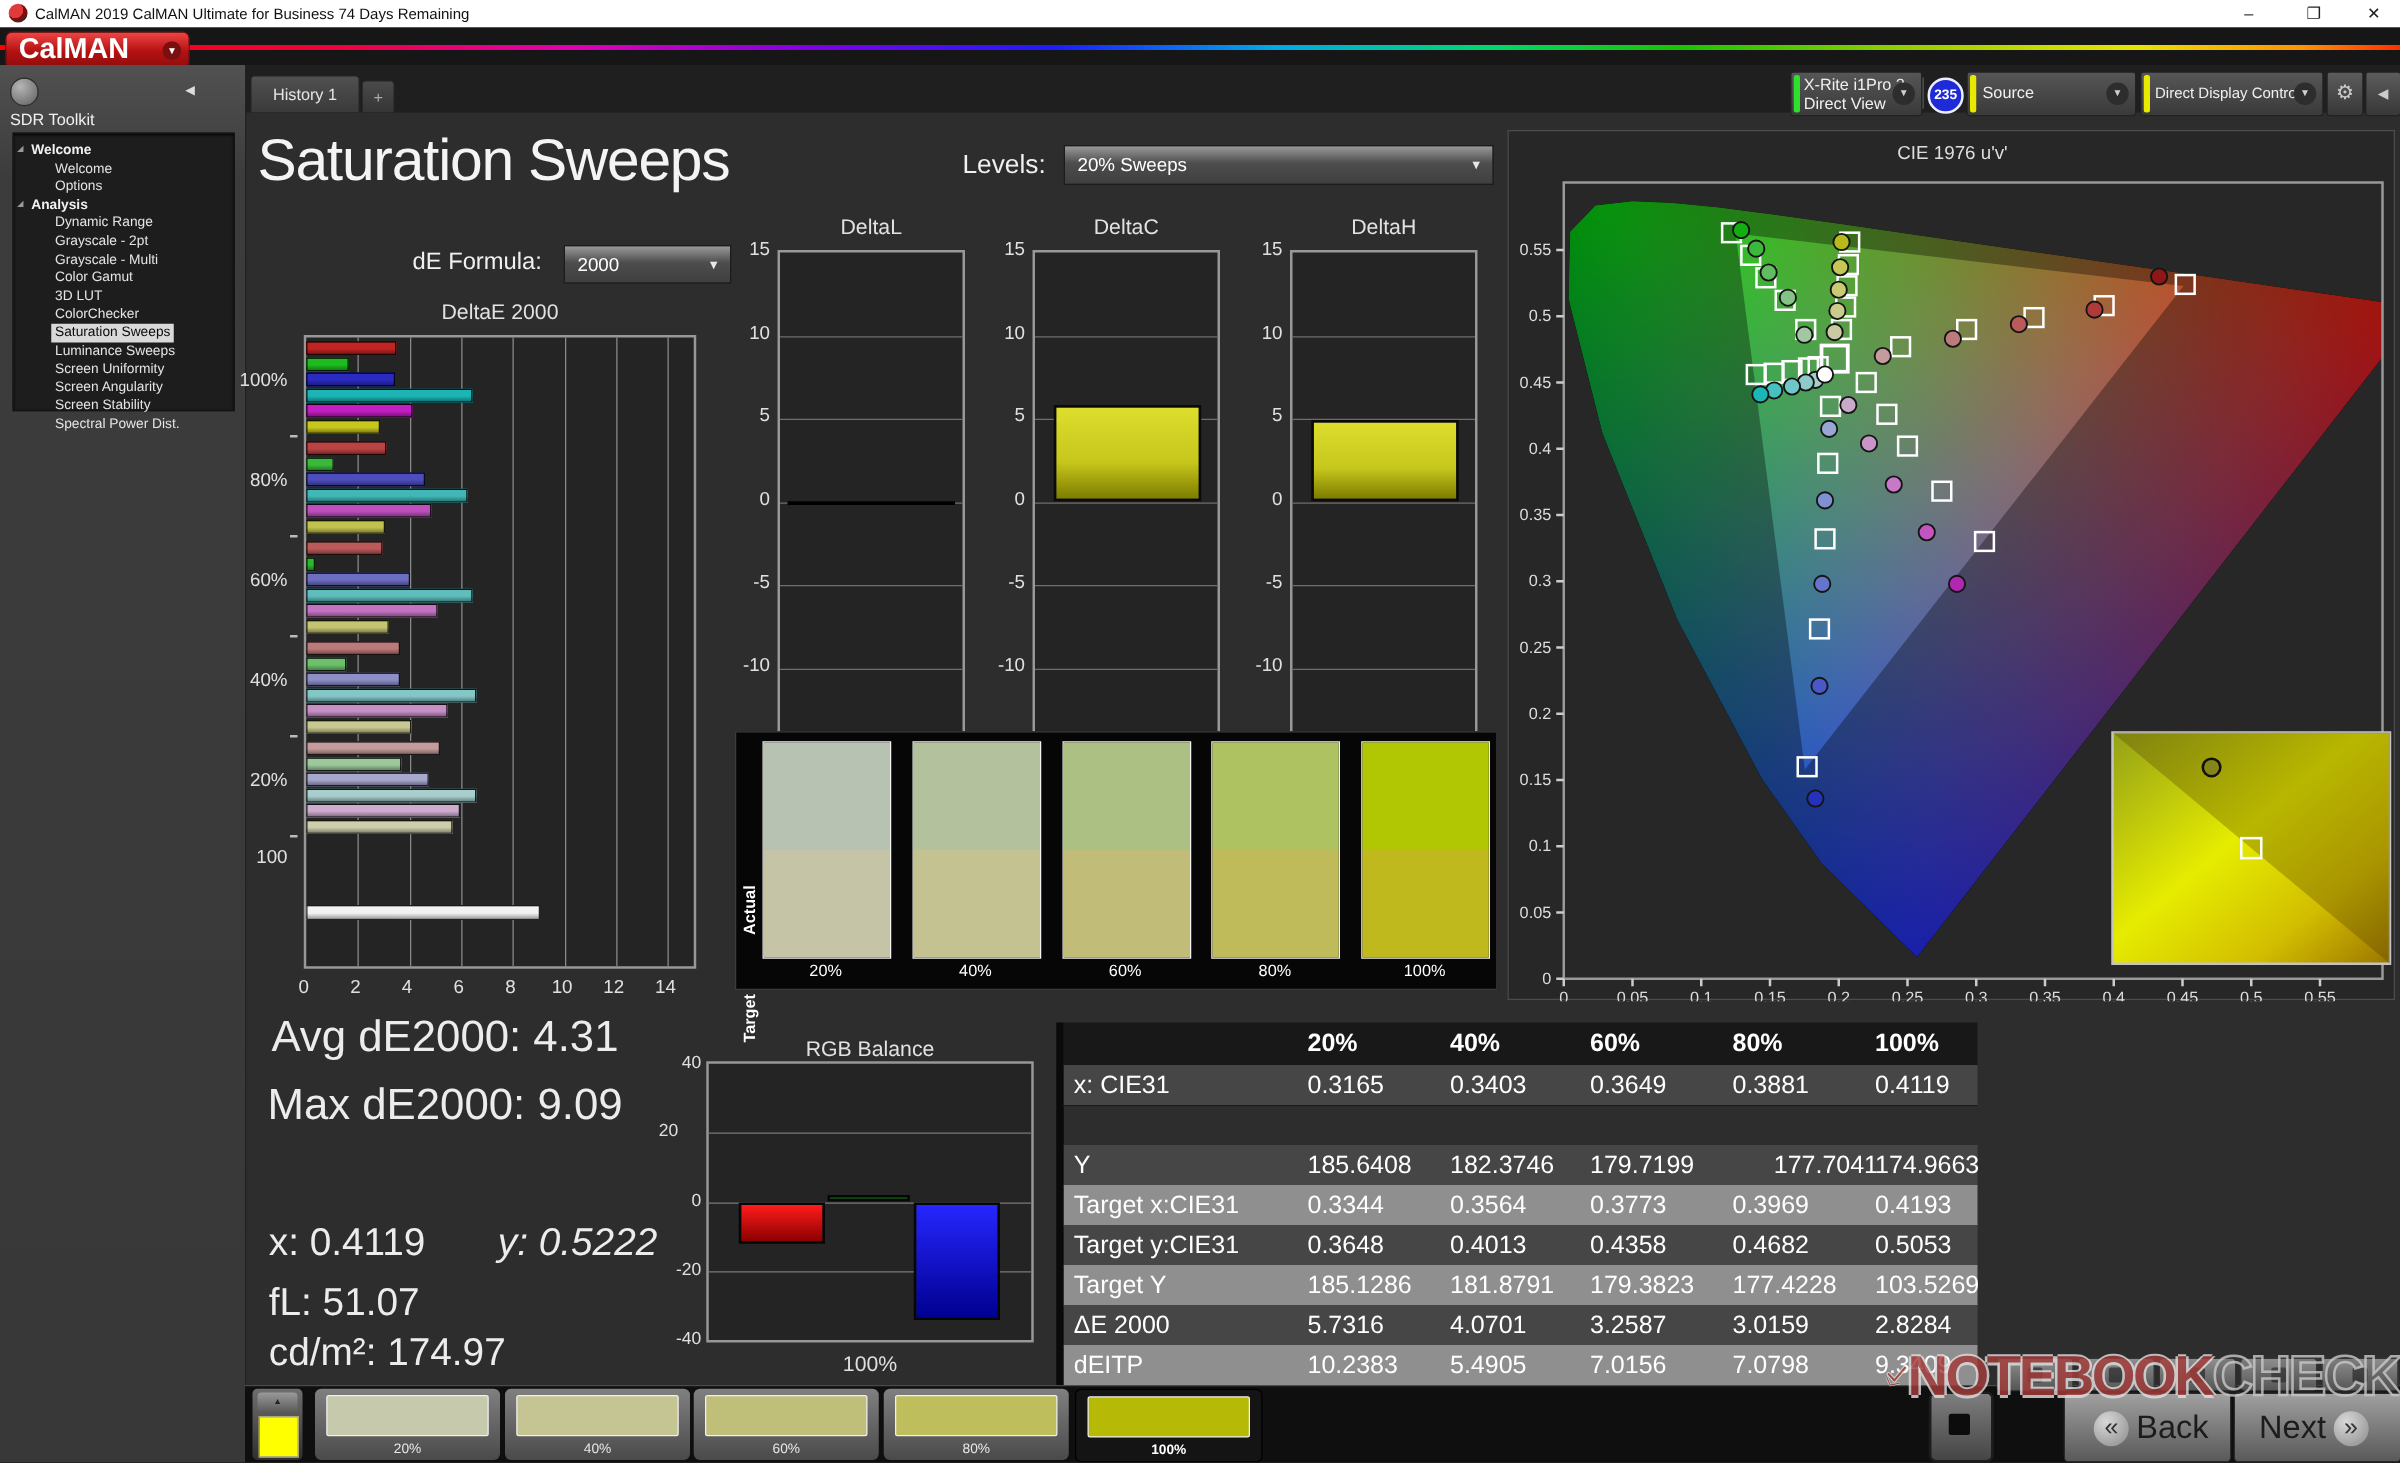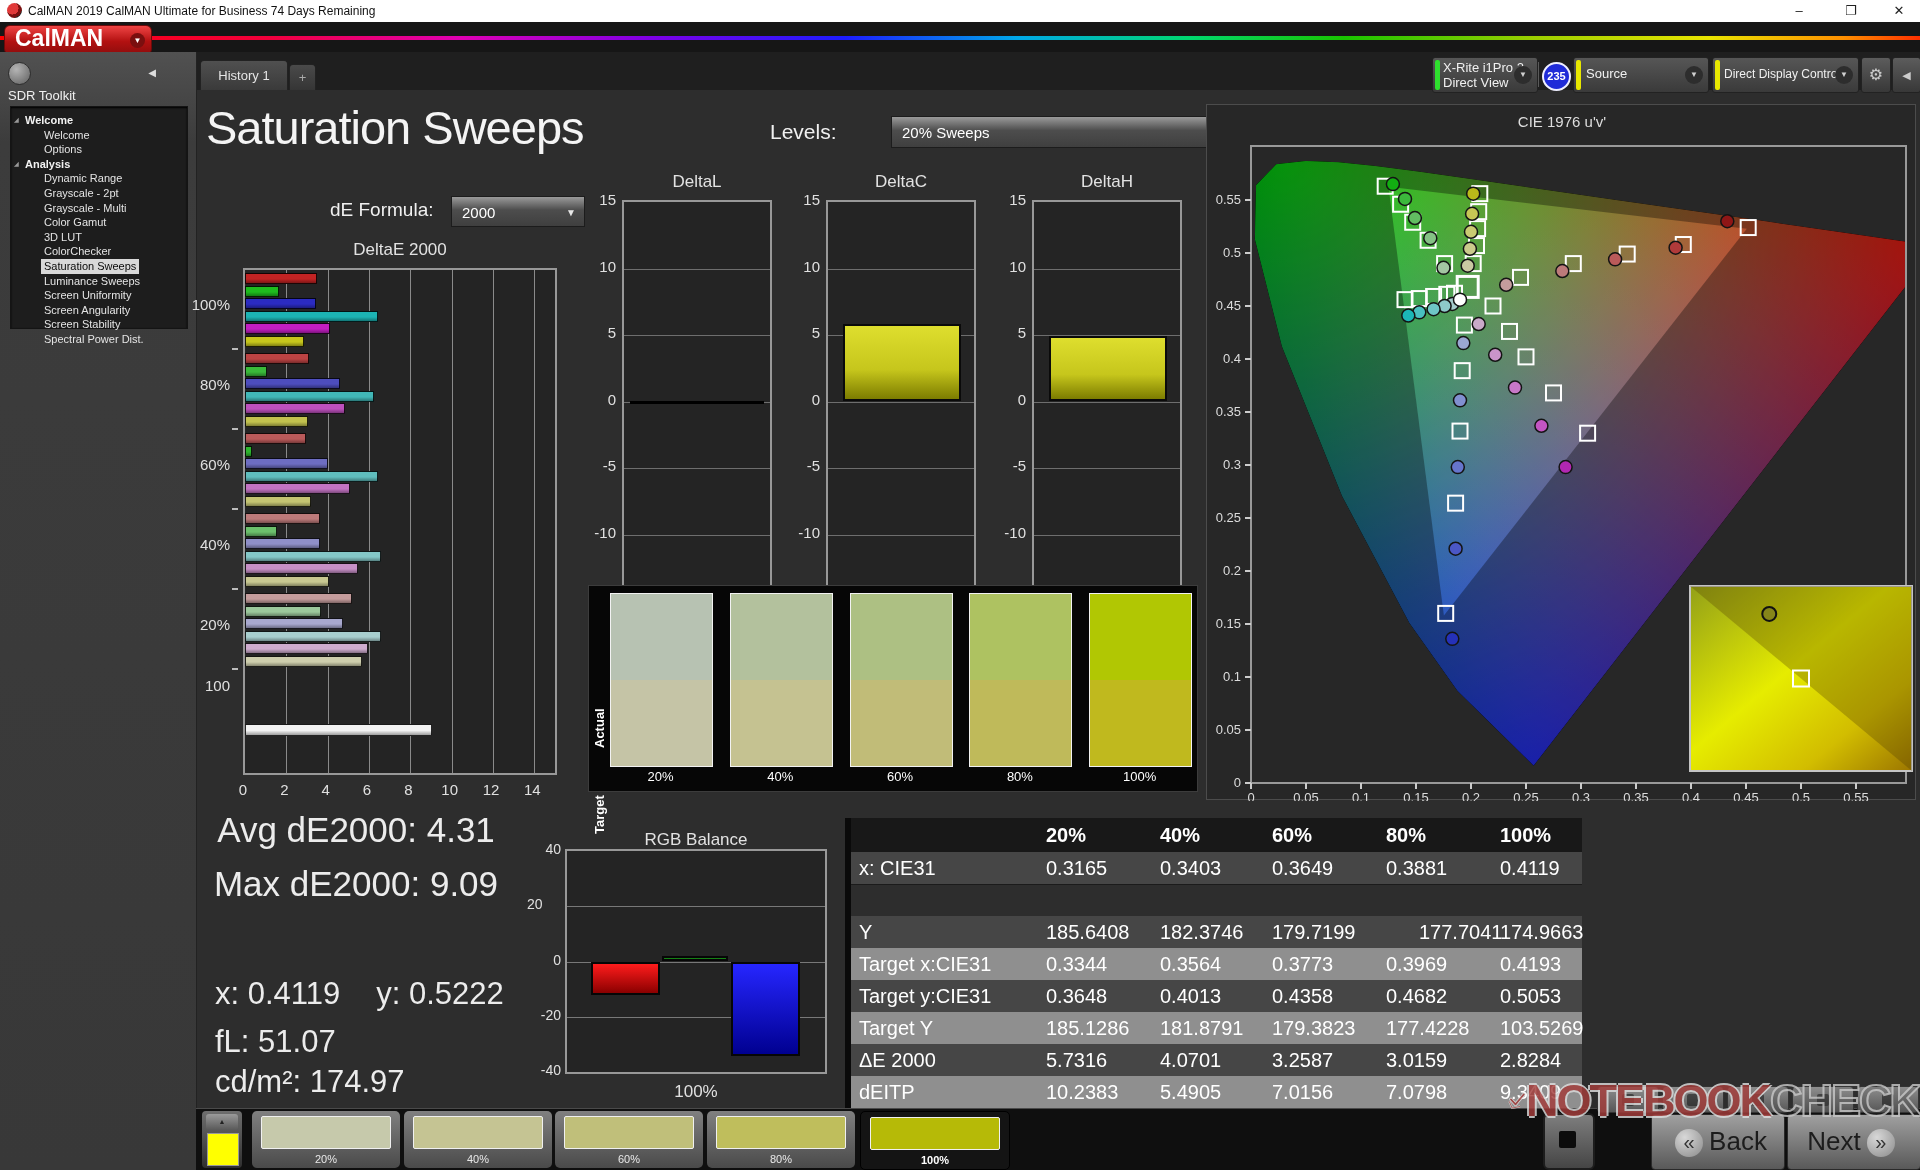--- a/index.html
+++ b/index.html
@@ -66,21 +66,21 @@
   .vlabel{position:absolute;writing-mode:vertical-rl;transform:rotate(180deg);font-size:13px;font-weight:bold;color:#fff;}
   .swcol{position:absolute;border:1px solid #f2f2f2;}
   .swlabel{position:absolute;font-size:13px;color:#fff;text-align:center;}
   
   #ciepanel{left:1206px;top:104px;width:710px;height:696px;background:#272727;border:1px solid #4c4c4c;box-sizing:border-box;}
   
   #avgmax{left:206px;top:810px;width:300px;text-align:center;font-size:35px;color:#ececec;}
   #avgmax div{margin-bottom:14px;}
   #curread{left:215px;top:928px;font-size:34px;color:#ececec;}
   #xyline{left:215px;top:976px;font-size:31px;color:#ececec;}
-  #xyline .ysp{margin-left:36px;}
+  #xyline .ysp{margin-left:58px;font-style:italic;}
   #flline{left:215px;top:1024px;font-size:31px;color:#ececec;}
   #cdline{left:215px;top:1064px;font-size:31px;color:#ececec;}
   
   #datatable{left:845px;top:818px;width:737px;height:290px;font-size:20px;}
   .trow{position:absolute;left:6px;right:0;height:32px;line-height:32px;border-bottom:1px solid #1b1b1b;}
   .trow.dark{background:#464646;}
   .trow.light{background:#8f8f8f;}
   .tcell{position:absolute;top:0;white-space:nowrap;color:#fff;}
   
   #bottombar{left:196px;top:1108px;width:1724px;height:62px;background:#0f0f0f;border-top:1px solid #4a4a4a;box-sizing:border-box;}
@@ -175,21 +175,21 @@
         <div class="titem"><span class="ilabel">Luminance Sweeps</span></div>
         <div class="titem"><span class="ilabel">Screen Uniformity</span></div>
         <div class="titem"><span class="ilabel">Screen Angularity</span></div>
         <div class="titem"><span class="ilabel">Screen Stability</span></div>
         <div class="titem"><span class="ilabel">Spectral Power Dist.</span></div>
       </div>
   </div>
 
   <div class="abs" id="page-title">Saturation Sweeps</div>
   <div class="abs biglabel" style="left:770px;top:120px;font-size:21px;">Levels:</div>
-  <div class="abs dropdown" style="left:851px;top:116px;width:344px;height:32px;margin-left:40px;">
+  <div class="abs dropdown" style="left:851px;top:116px;width:344px;height:32px;">
     <span>20% Sweeps</span>
     <span class="darr">▼</span>
   </div>
   <div class="abs biglabel" style="left:330px;top:199px;font-size:19px;">dE Formula:</div>
   <div class="abs dropdown" style="left:451px;top:196px;width:134px;height:31px;">
     <span>2000</span>
     <span class="darr">▼</span>
   </div>
 
   <div class="abs ctitle" id="deltae-title" style="left:243px;top:240px;width:314px;">DeltaE 2000</div>

